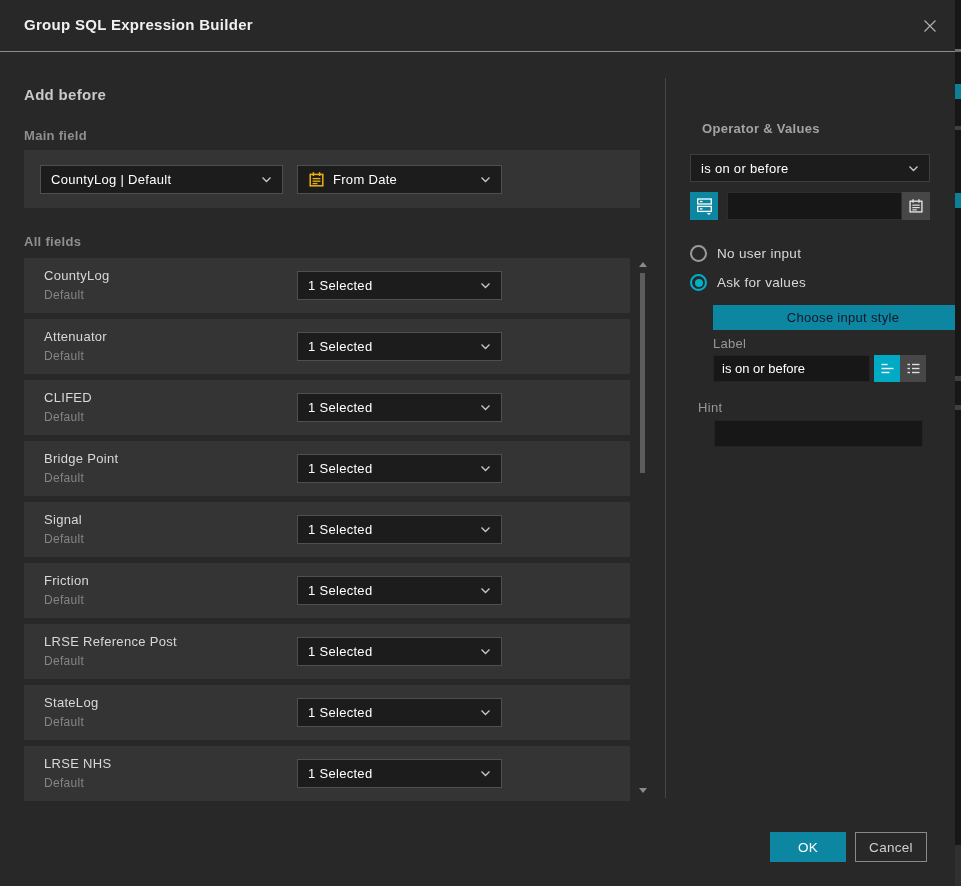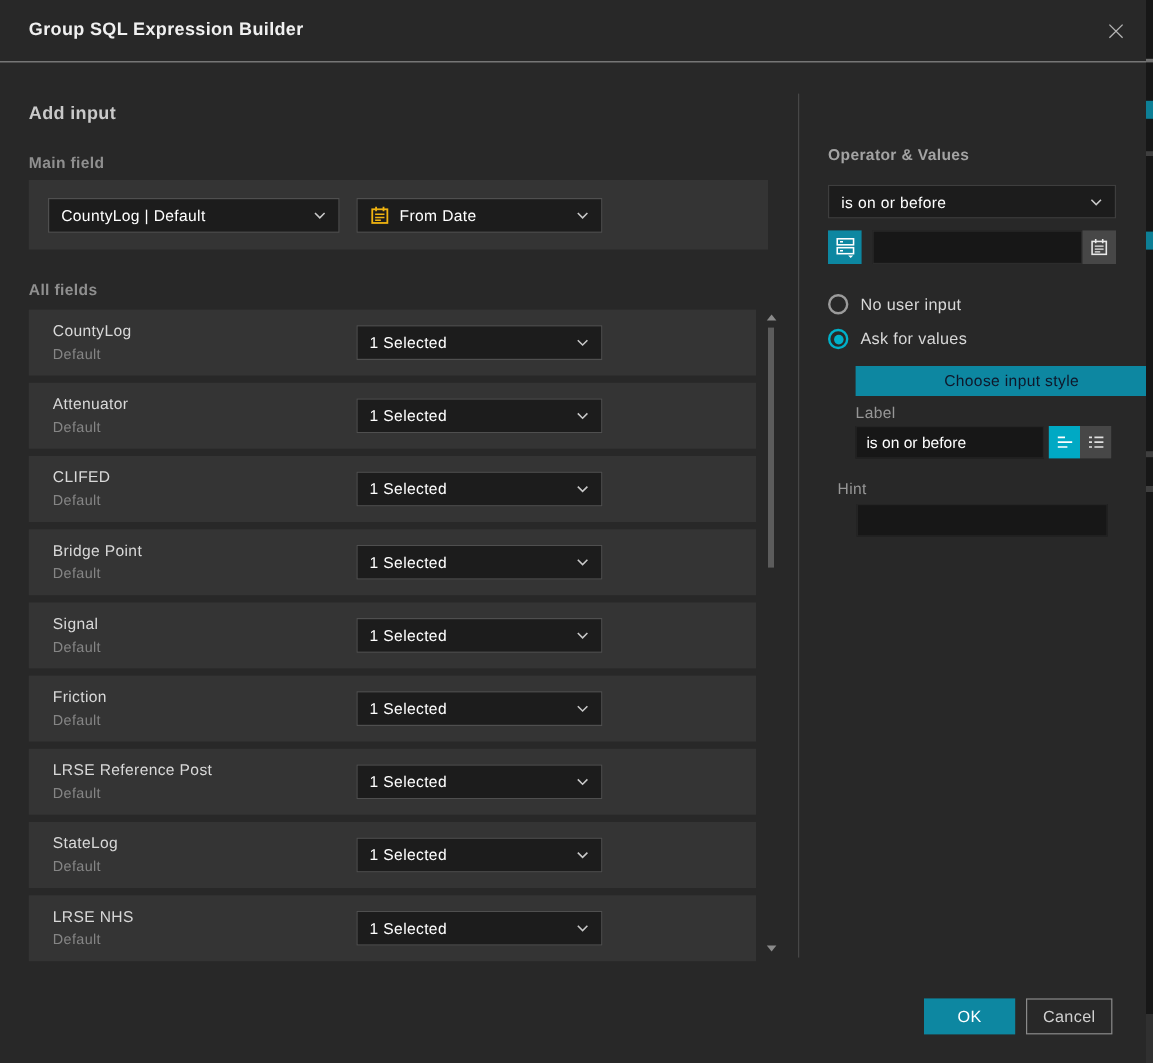--- a/index.html
+++ b/index.html
@@ -39,21 +39,21 @@
   .scrollbar { position:absolute; left:637px; top:258px; width:12px; height:540px; }
   .sb-up { position:absolute; left:2px; top:4px; width:0; height:0; border-left:4px solid transparent; border-right:4px solid transparent; border-bottom:5px solid #8a8a8a; cursor:pointer; }
   .sb-thumb { position:absolute; left:3px; top:15px; width:5px; height:200px; background:#5c5c5c; cursor:pointer; }
   .sb-down { position:absolute; left:2px; top:530px; width:0; height:0; border-left:4px solid transparent; border-right:4px solid transparent; border-top:5px solid #8a8a8a; cursor:pointer; }
 
   
   .v-divider { position:absolute; left:665px; top:78px; width:1px; height:720px; background:#474747; }
 
   
   .right-panel { position:absolute; left:690px; top:0; width:240px; height:800px; }
-  .op-heading { left:0; top:121px; }
+  .op-heading { left:12px; top:121px; }
   .op-select { position:absolute; left:0; top:154px; width:240px; height:28px; border-color:#3e3e3e; }
   .value-source-btn { position:absolute; left:0; top:192px; width:28px; height:28px; background:#0d87a1; border:none; display:flex; align-items:center; justify-content:center; cursor:pointer; }
   .value-input { position:absolute; left:37px; top:192px; width:175px; height:28px; background:#171717; border:1px solid #2c2c2c; color:#fff; font-size:13px; padding:0 8px; }
   .value-cal-btn { position:absolute; left:212px; top:192px; width:28px; height:28px; background:#474747; border:none; display:flex; align-items:center; justify-content:center; cursor:pointer; }
 
   .radio-row { position:absolute; left:0; display:flex; align-items:center; gap:10px; cursor:pointer; }
   .radio { width:17px; height:17px; border-radius:50%; border:2px solid #9b9b9b; position:relative; flex:0 0 auto; }
   .radio.checked { border-color:#00b0c8; }
   .radio.checked::after { content:""; position:absolute; left:50%; top:50%; transform:translate(-50%,-50%); width:8px; height:8px; border-radius:50%; background:#00b0c8; }
   .radio-label { font-size:13.5px; color:#d8d8d8; letter-spacing:.3px; }
@@ -82,21 +82,21 @@
   <div class="titlebar">
     <div class="title">Group SQL Expression Builder</div>
     <button class="close-btn">
       <svg width="16" height="16" viewBox="0 0 16 16">
           <path d="M2.5 2.5 L13.5 13.5 M13.5 2.5 L2.5 13.5" stroke="#b3b3b3" stroke-width="1.1" fill="none"></path>
         </svg>
     </button>
   </div>
   <div class="titlebar-divider"></div>
 
-  <div class="h-section" style="left:24px; top:86px;">Add input</div>
+  <div class="h-section" style="left:24px; top:86px;">Add before</div>
   <div class="h-sub" style="left:24px; top:128px;">Main field</div>
 
   <div class="main-panel">
     <div class="select sel-layer">
       <span class="sel-text">CountyLog | Default</span>
       <svg class="chev" width="11" height="7" viewBox="0 0 11 7">
           <path d="M1.5 1.5 L5.5 5.5 L9.5 1.5" stroke="#c9c9c9" stroke-width="1.3" fill="none"></path>
         </svg>
     </div>
     <div class="select sel-field">

